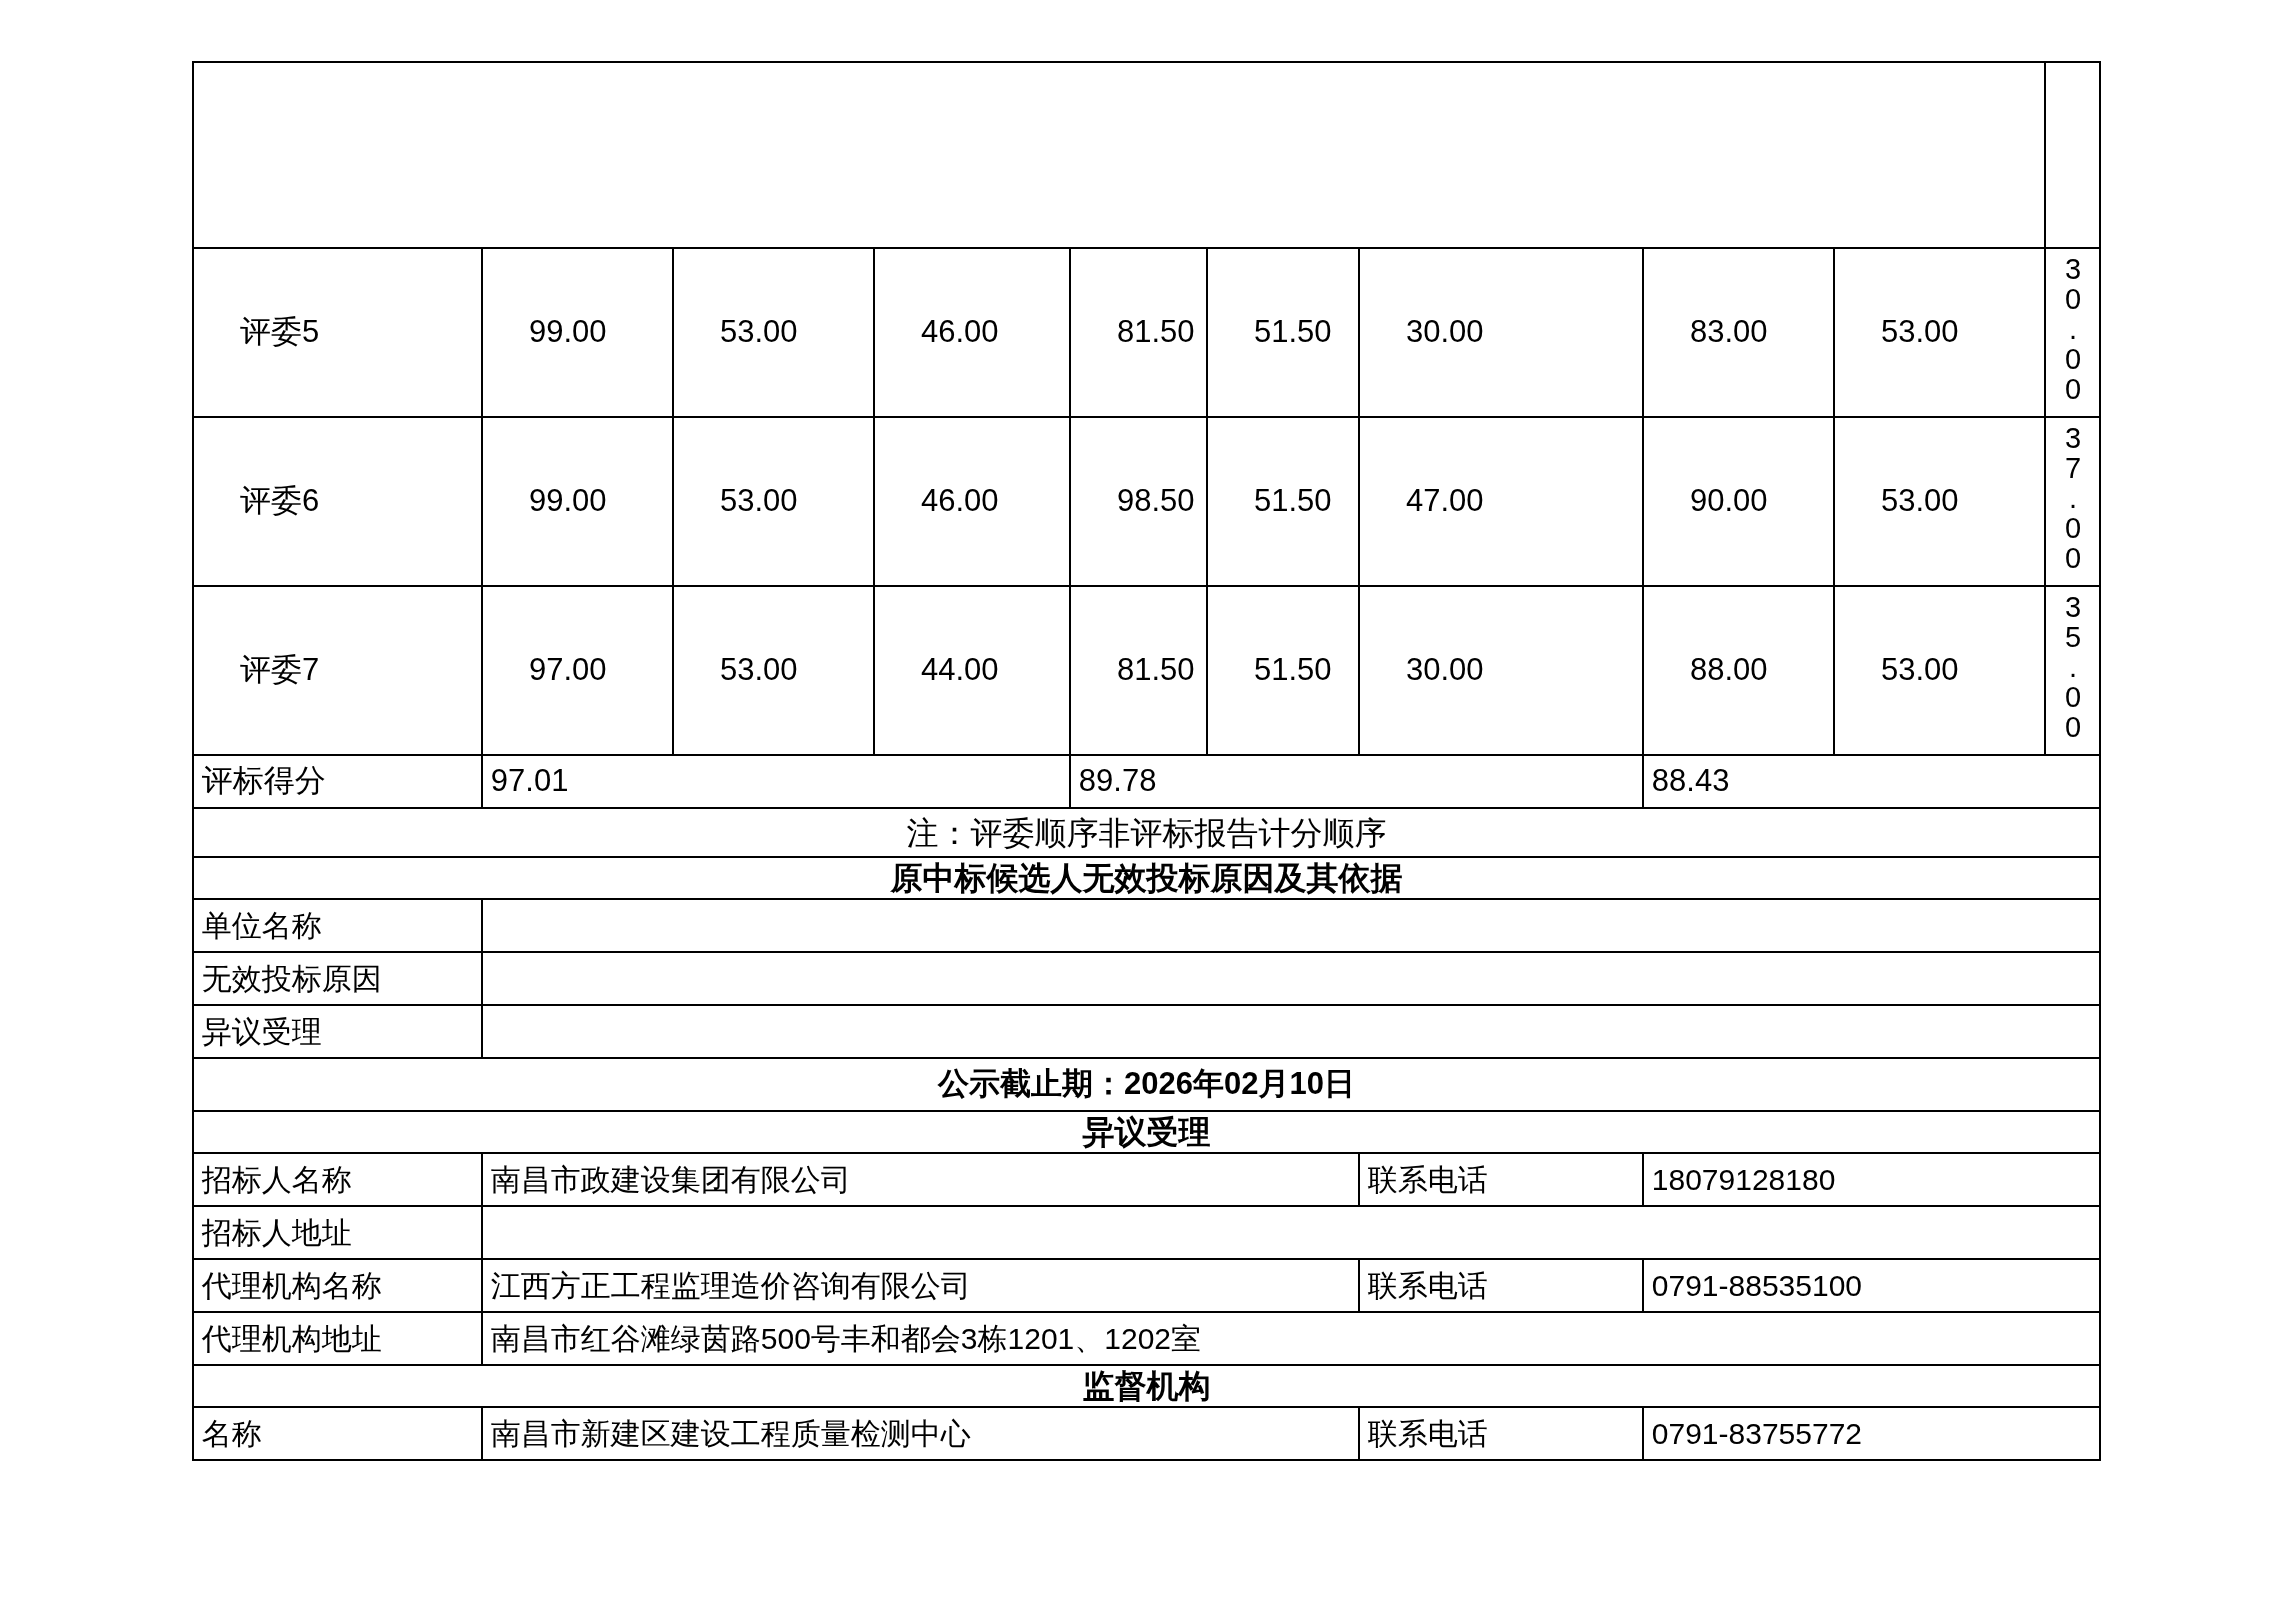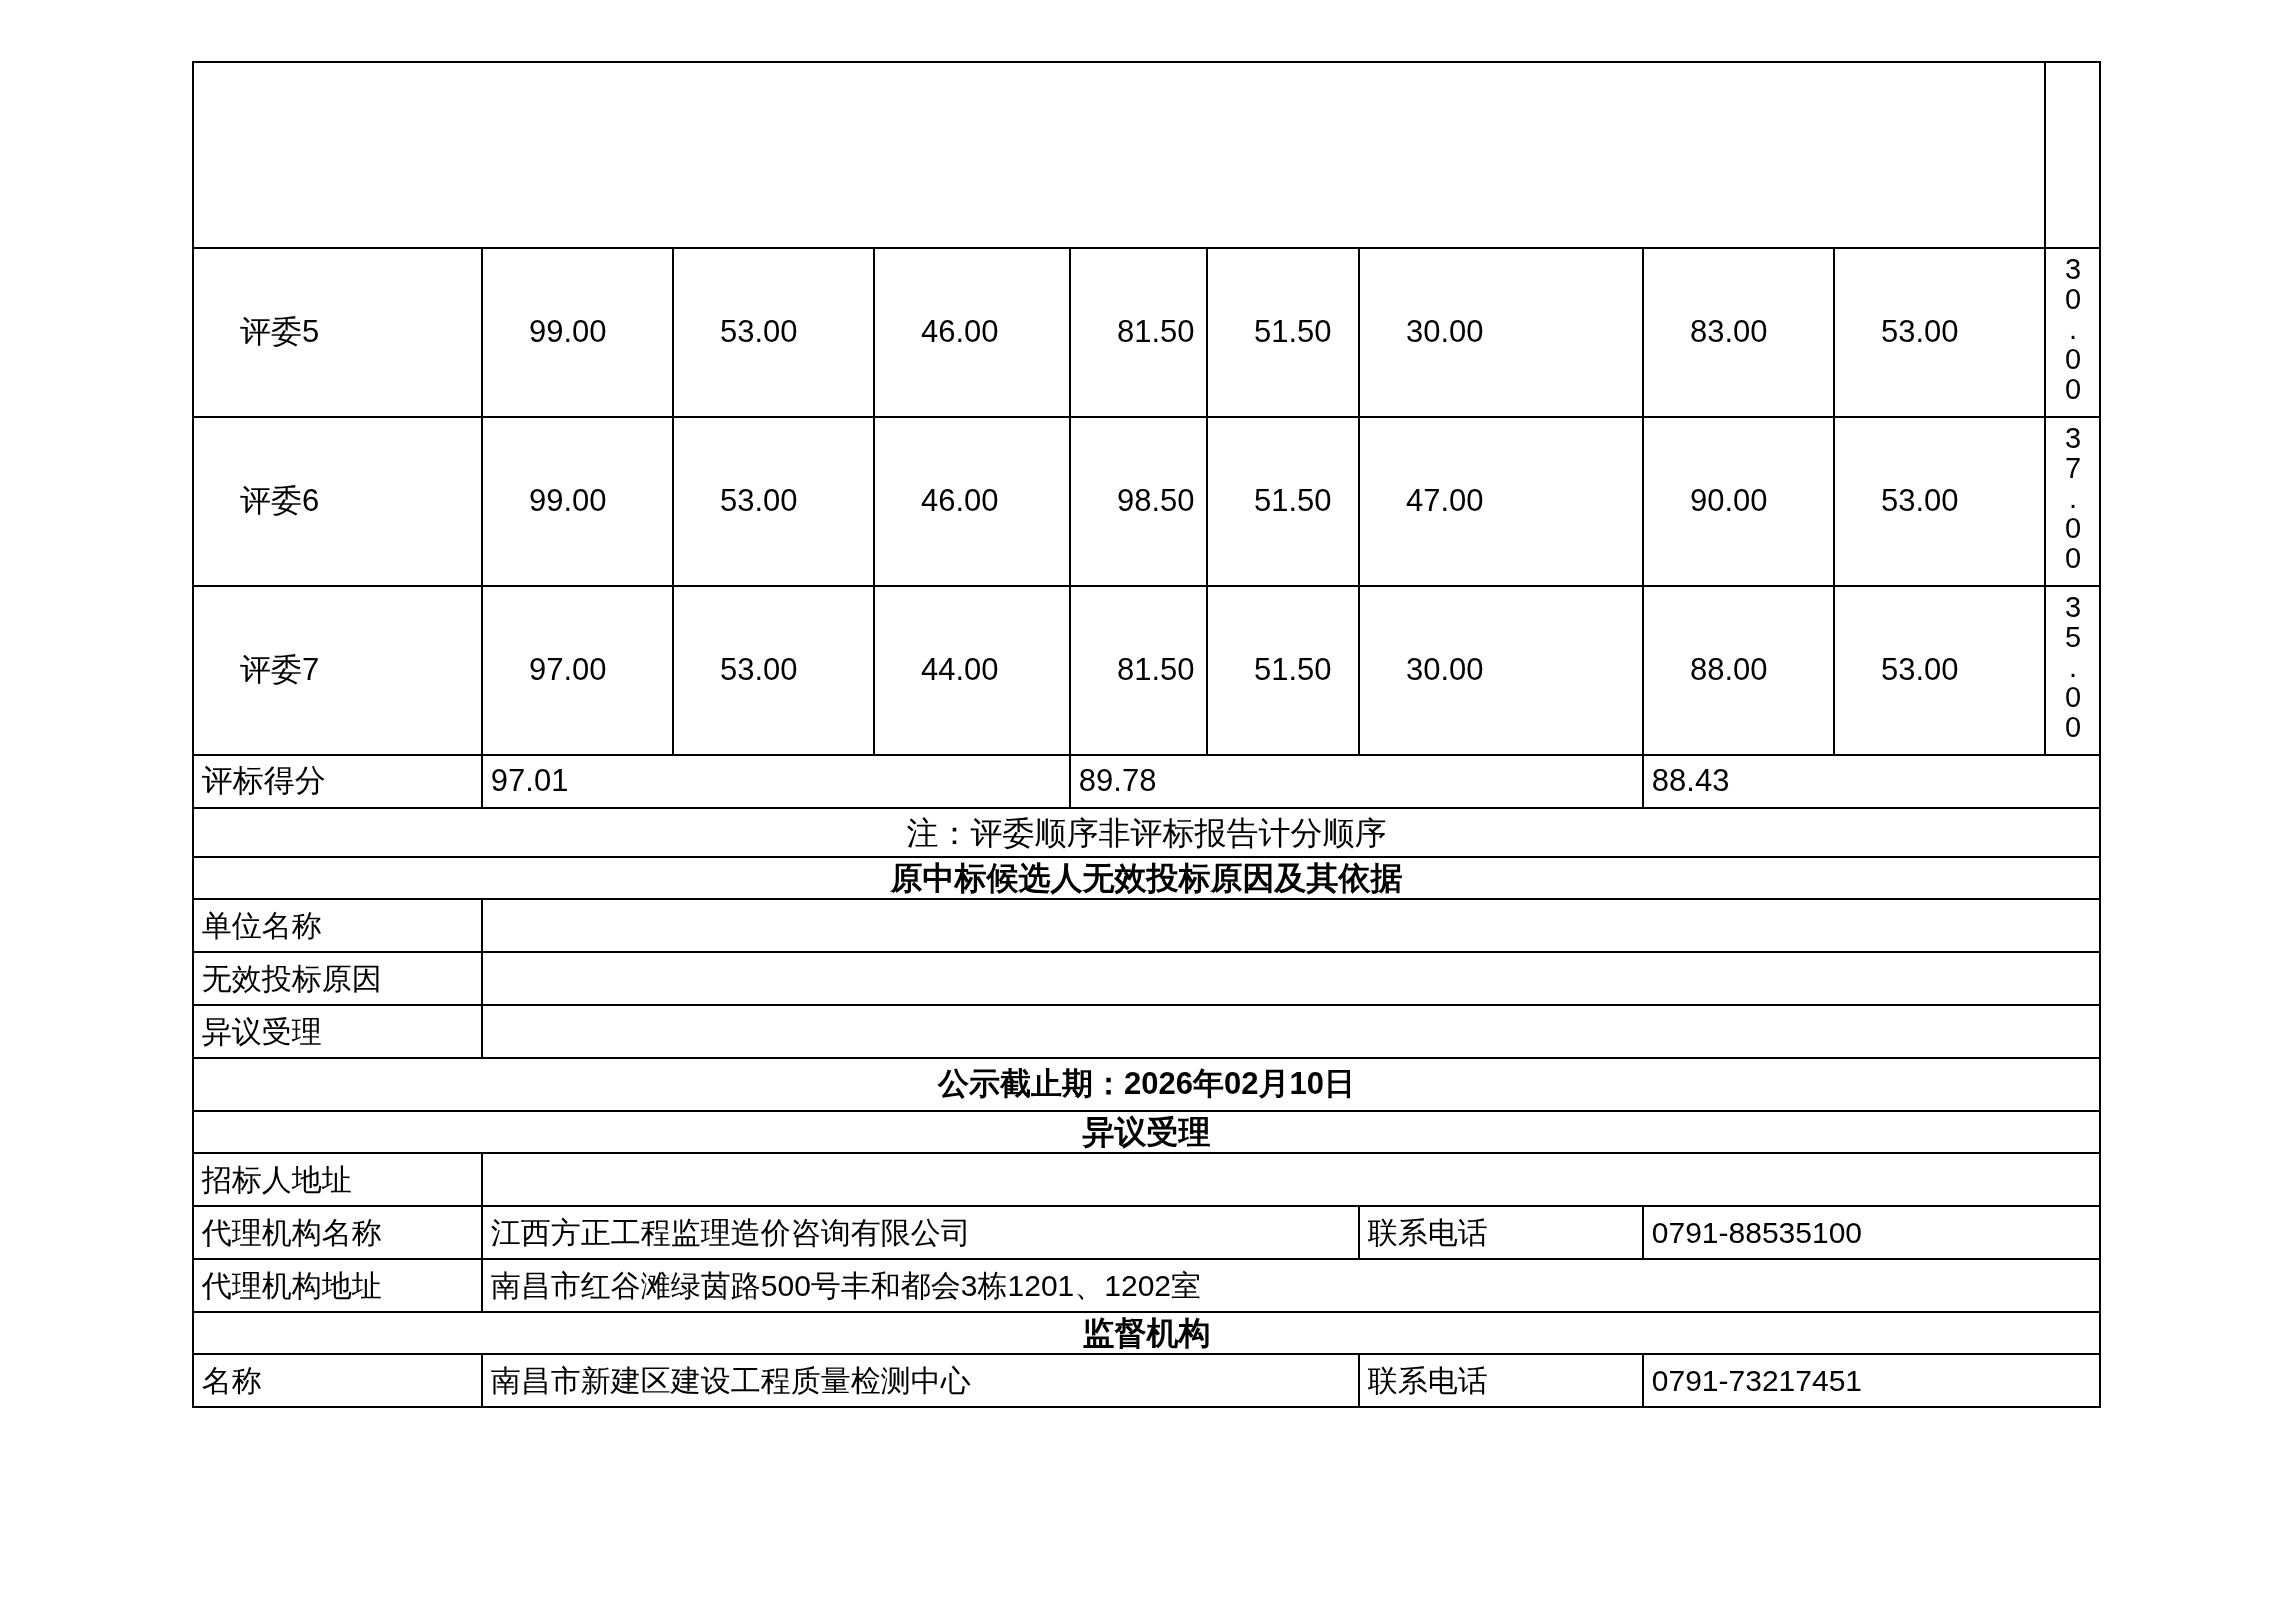--- a/index.html
+++ b/index.html
@@ -185,20 +185,26 @@
     </tr>
 
     <tr class="deadline">
       <td colspan="10"><span class="lbl">公示截止期：</span><span class="val">2026年02月10日</span></td>
     </tr>
 
     <tr class="section-title">
       <td colspan="10">异议受理</td>
     </tr>
 
+    <tr class="label-row">
+      <td>招标人名称</td>
+      <td colspan="5">南昌市政建设集团有限公司</td>
+      <td>联系电话</td>
+      <td colspan="3">18079128180</td>
+    </tr>
 
     <tr class="label-row">
       <td>招标人地址</td>
       <td colspan="9" class="empty-cell"></td>
     </tr>
 
     <tr class="label-row">
       <td>代理机构名称</td>
       <td colspan="5">江西方正工程监理造价咨询有限公司</td>
       <td>联系电话</td>
@@ -211,18 +217,18 @@
     </tr>
 
     <tr class="section-title">
       <td colspan="10">监督机构</td>
     </tr>
 
     <tr class="label-row">
       <td>名称</td>
       <td colspan="5">南昌市新建区建设工程质量检测中心</td>
       <td>联系电话</td>
-      <td colspan="3">0791-73217451</td>
+      <td colspan="3">0791-83755772</td>
     </tr>
   </tbody>
     </table>
 </div>
 
 
 </body></html>

